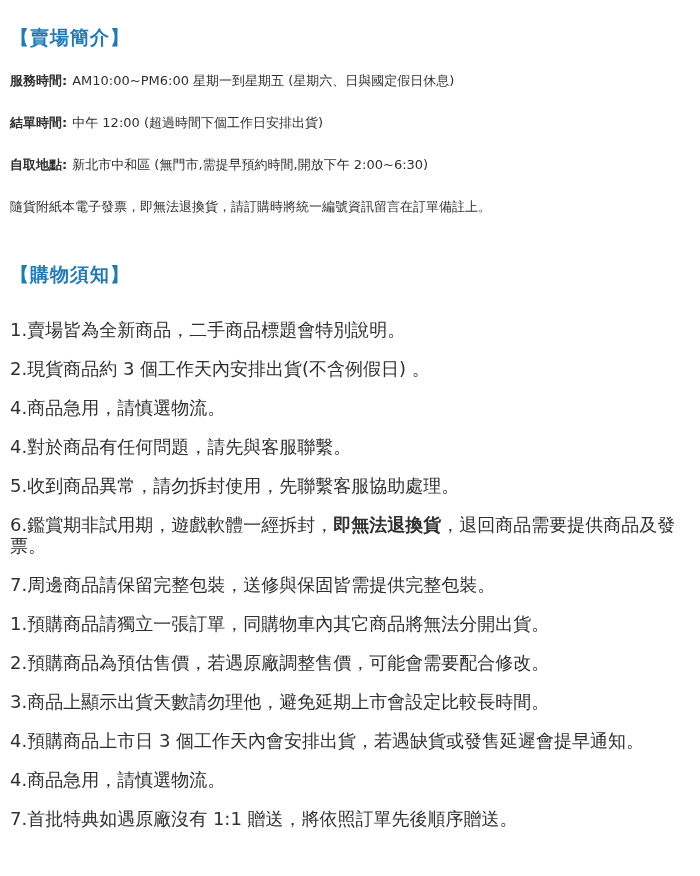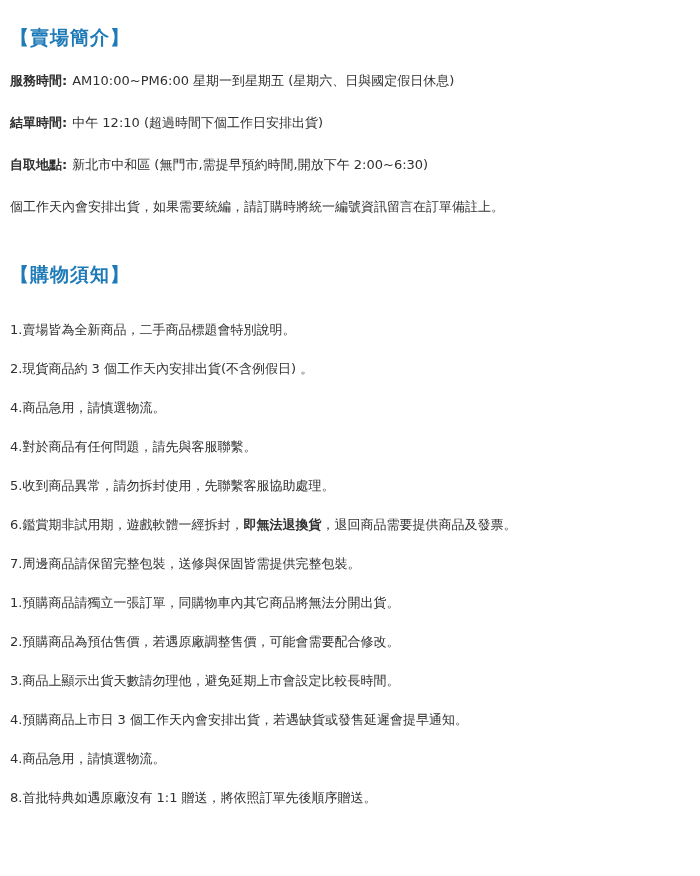--- a/index.html
+++ b/index.html
@@ -26,21 +26,21 @@
   .h-intro   { margin: 0 0 20px 0; }
   .h-notes   { margin: 44px 0 32px 0; }
   .h-preorder{ margin: 49px 0 18px 0; }
   p.line {
     font-size: 13px;
     line-height: 21px;
     margin: 0 0 21px 0;
     color: var(--body-text, #303030);
   }
   p.item {
-    font-size: 13px;
+    font-size: 18px;
     line-height: 21px;
     margin: 0 0 18px 0;
     color: var(--body-text, #303030);
   }
   p.line strong.lbl {
     font-weight: 700;
     margin-right: 5px;
   }
   p.item b.em { font-weight: 700; }
 </style>
@@ -50,28 +50,28 @@
 <div class="page">
 
   <section>
     <h2 class="heading blue h-intro">【賣場簡介】</h2>
 
     <p class="line">
       <strong class="lbl">服務時間:</strong><span>AM10:00~PM6:00 星期一到星期五 (星期六、日與國定假日休息)</span>
     </p>
 
     <p class="line">
-      <strong class="lbl">結單時間:</strong><span>中午 12:10 (超過時間下個工作日安排出貨)</span>
+      <strong class="lbl">結單時間:</strong><span>中午 12:00 (超過時間下個工作日安排出貨)</span>
     </p>
 
     <p class="line">
       <strong class="lbl">自取地點:</strong><span>新北市中和區 (無門市,需提早預約時間,開放下午 2:00~6:30)</span>
     </p>
 
-    <p class="line">個工作天內會安排出貨，如果需要統編，請訂購時將統一編號資訊留言在訂單備註上。</p>
+    <p class="line">隨貨附紙本電子發票，即無法退換貨，請訂購時將統一編號資訊留言在訂單備註上。</p>
   </section>
 
   <section>
     <h2 class="heading blue h-notes">【購物須知】</h2>
 
     <p class="item">1.賣場皆為全新商品，二手商品標題會特別說明。</p>
     <p class="item">2.現貨商品約 3 個工作天內安排出貨(不含例假日) 。</p>
     <p class="item">4.商品急用，請慎選物流。</p>
     <p class="item">4.對於商品有任何問題，請先與客服聯繫。</p>
     <p class="item">5.收到商品異常，請勿拆封使用，先聯繫客服協助處理。</p>
@@ -79,16 +79,16 @@
     <p class="item">7.周邊商品請保留完整包裝，送修與保固皆需提供完整包裝。</p>
   </section>
 
   <section>
 
     <p class="item">1.預購商品請獨立一張訂單，同購物車內其它商品將無法分開出貨。</p>
     <p class="item">2.預購商品為預估售價，若遇原廠調整售價，可能會需要配合修改。</p>
     <p class="item">3.商品上顯示出貨天數請勿理他，避免延期上市會設定比較長時間。</p>
     <p class="item">4.預購商品上市日 3 個工作天內會安排出貨，若遇缺貨或發售延遲會提早通知。</p>
     <p class="item">4.商品急用，請慎選物流。</p>
-    <p class="item">8.首批特典如遇原廠沒有 1:1 贈送，將依照訂單先後順序贈送。</p>
+    <p class="item">7.首批特典如遇原廠沒有 1:1 贈送，將依照訂單先後順序贈送。</p>
   </section>
 
 </div>
 
 </body></html>

